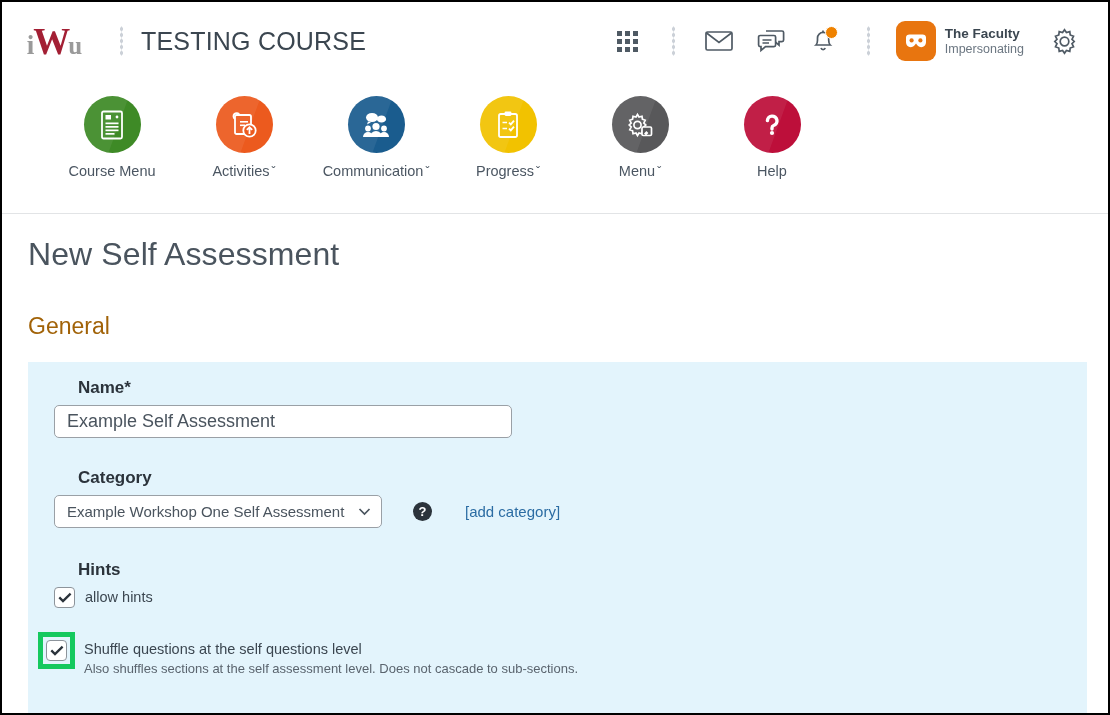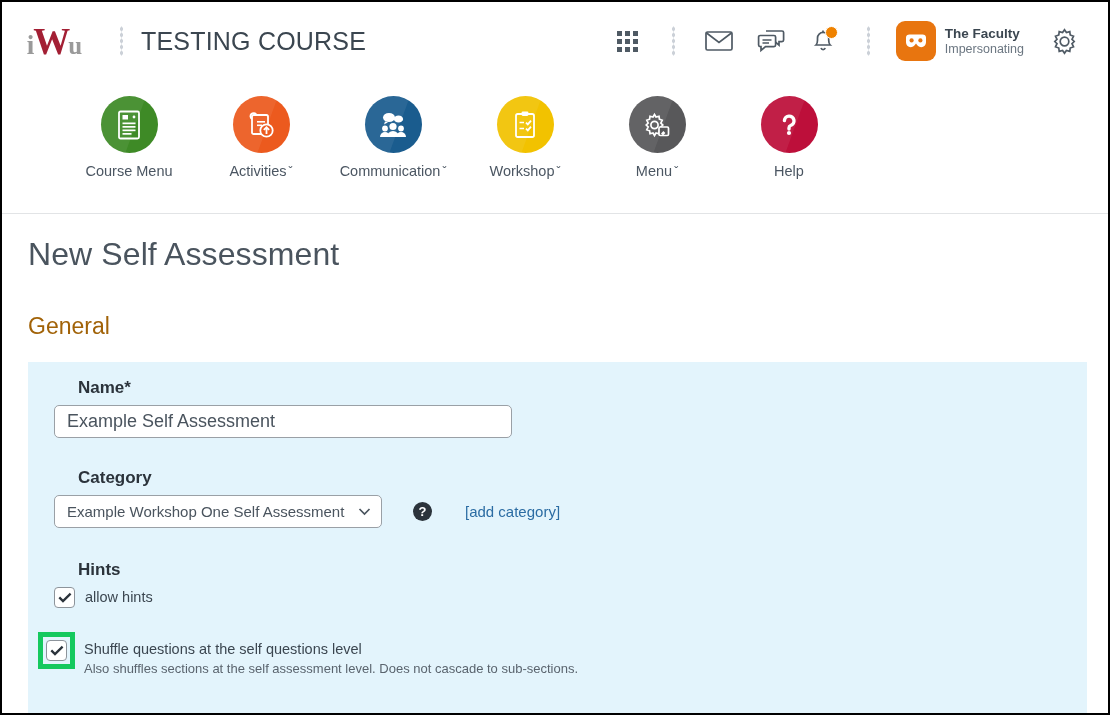--- a/index.html
+++ b/index.html
@@ -132,21 +132,21 @@
     white-space: nowrap;
   }
 
   
   .navbar {
     height: 134px;
     background: #ffffff;
     border-bottom: 1px solid #e2e4e6;
     display: flex;
     align-items: flex-start;
-    padding-left: 61px;
+    padding-left: 44px;
     box-sizing: border-box;
   }
   .navitem {
     width: 132px;
     padding-top: 16px;
     display: flex;
     flex-direction: column;
     align-items: center;
     cursor: pointer;
   }
@@ -458,21 +458,21 @@
     <div class="navitem">
       <div class="navcircle" style="background:#f2c200">
         <svg width="30" height="32" viewBox="0 0 30 32">
           <rect x="6" y="5" width="18" height="23" rx="1.8" fill="none" stroke="#fff" stroke-width="1.8"></rect>
           <rect x="11.5" y="2.6" width="7" height="4.4" rx="1.4" fill="#fff"></rect>
           <path d="M9.5 13.5 H14 M9.5 19.5 H14" stroke="#fff" stroke-width="1.7"></path>
           <path d="M16 13.6 L17.8 15.4 L21 11.6" fill="none" stroke="#fff" stroke-width="1.8"></path>
           <path d="M16 19.6 L17.8 21.4 L21 17.6" fill="none" stroke="#fff" stroke-width="1.8"></path>
         </svg>
       </div>
-      <div class="navlabel"><span>Workshop</span><span class="chev">ˇ</span></div>
+      <div class="navlabel"><span>Progress</span><span class="chev">ˇ</span></div>
     </div>
 
     <div class="navitem">
       <div class="navcircle" style="background:#58585a">
         <svg width="32" height="32" viewBox="0 0 32 32">
           <path d="M13.5 5.5 L15 8 L18 7.2 L18.4 10.2 L21.2 11.3 L19.8 14 L21.8 16 L19.8 18 L21.2 20.7 L18.4 21.8 L18 24.8 L15 24 L13.5 26.5 L12 24 L9 24.8 L8.6 21.8 L5.8 20.7 L7.2 18 L5.2 16 L7.2 14 L5.8 11.3 L8.6 10.2 L9 7.2 L12 8 Z" fill="none" stroke="#fff" stroke-width="1.7"></path>
           <circle cx="13.5" cy="16" r="3.6" fill="none" stroke="#fff" stroke-width="1.7"></circle>
           <rect x="18" y="18" width="9.5" height="8.5" rx="1.2" fill="#58585a" stroke="#fff" stroke-width="1.7"></rect>
           <path d="M20 24.4 L22.4 22 L24.4 24 L22 26.4 Z" fill="#fff"></path>
         </svg>

